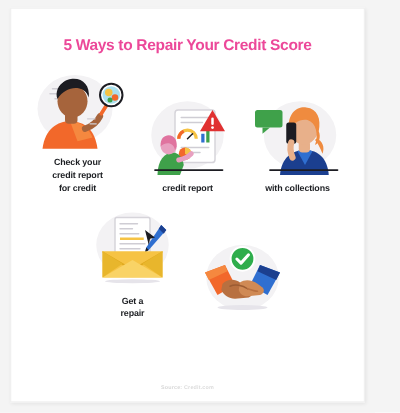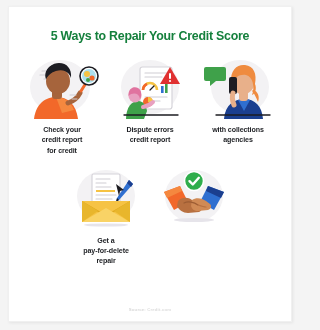--- a/index.html
+++ b/index.html
@@ -15,29 +15,30 @@
     width:284px; height:316px;
     background:#ffffff;
     border:1px solid #f0f0f0;
     box-shadow:1px 1px 3px rgba(0,0,0,0.07);
     overflow:hidden;
   }
   .headline {
     text-align:center;
     font-size:12.4px;
     font-weight:bold;
-    color:#15803d;
+    color:#ec4899;
     letter-spacing:-0.25px;
     margin-top:22px;
     padding:0 10px;
   }
   .row {
     display:flex;
     justify-content:center;
     width:100%;
+    align-items:flex-end;
   }
   .row-top { margin-top:14px; }
   .row-bottom { margin-top:12px; }
   .tip {
     width:88px;
     display:flex;
     flex-direction:column;
     align-items:center;
   }
   .art {
@@ -147,21 +148,20 @@
 
           <path d="M16 62 C16 50 22 44 28 44 C33 44 36 48 37 54 L34 62 Z" fill="#3fa14a"></path>
           <circle cx="25" cy="39" r="6.5" fill="#e8a0c0"></circle>
           <path d="M18.5 39 C18 31 24 29 28 31 C32 33 32 39 30 42 C29 36 23 35 18.5 39 Z" fill="#e0739f"></path>
           <path d="M33 50 C38 49 41 47 43 45" stroke="#e8a0c0" stroke-width="4" stroke-linecap="round" fill="none"></path>
 
           <line x1="14" y1="58" x2="68" y2="58" stroke="#1c1c22" stroke-width="1.4" stroke-linecap="round"></line>
         </svg>
       </div>
       <div class="caption">
-        <div>Dispute errors</div>
         <div>credit report</div>
       </div>
     </div>
 
     <div class="tip">
       <div class="art">
         <svg width="80" height="62" viewBox="0 0 80 62">
           <ellipse cx="42" cy="30" rx="29" ry="27" fill="#f3f2f4"></ellipse>
 
           <rect x="6" y="10" width="22" height="14" rx="2" fill="#3fa14a"></rect>
@@ -179,21 +179,20 @@
 
           <rect x="31" y="20" width="8" height="17" rx="2" fill="#1c1c22"></rect>
 
           <path d="M36 48 C34 43 34 39 35 36" stroke="#e8b08a" stroke-width="5" stroke-linecap="round" fill="none"></path>
 
           <line x1="18" y1="58" x2="72" y2="58" stroke="#1c1c22" stroke-width="1.4" stroke-linecap="round"></line>
         </svg>
       </div>
       <div class="caption">
         <div>with collections</div>
-        <div>agencies</div>
       </div>
     </div>
 
   </div>
 
   <div class="row row-bottom">
 
     <div class="tip">
       <div class="art">
         <svg width="80" height="62" viewBox="0 0 80 62">
@@ -220,21 +219,20 @@
           <path d="M16 33 L40 47 L64 33 L64 34 L40 49 L16 34 Z" fill="#e0a91f"></path>
           <path d="M16 54 L40 40 L64 54 Z" fill="#f9d366"></path>
           <path d="M16 33 L16 54 L32 43 Z" fill="#e8b62c"></path>
           <path d="M64 33 L64 54 L48 43 Z" fill="#e8b62c"></path>
 
           <ellipse cx="40" cy="57" rx="22" ry="1.6" fill="#e6e4ea"></ellipse>
         </svg>
       </div>
       <div class="caption">
         <div>Get a</div>
-        <div>pay-for-delete</div>
         <div>repair</div>
       </div>
     </div>
 
     <div class="tip">
       <div class="art">
         <svg width="80" height="62" viewBox="0 0 80 62">
           <ellipse cx="40" cy="28" rx="29" ry="26" fill="#f3f2f4"></ellipse>
 
           <path d="M10 24 L26 18 L34 34 L20 42 Z" fill="#f2682a"></path>

